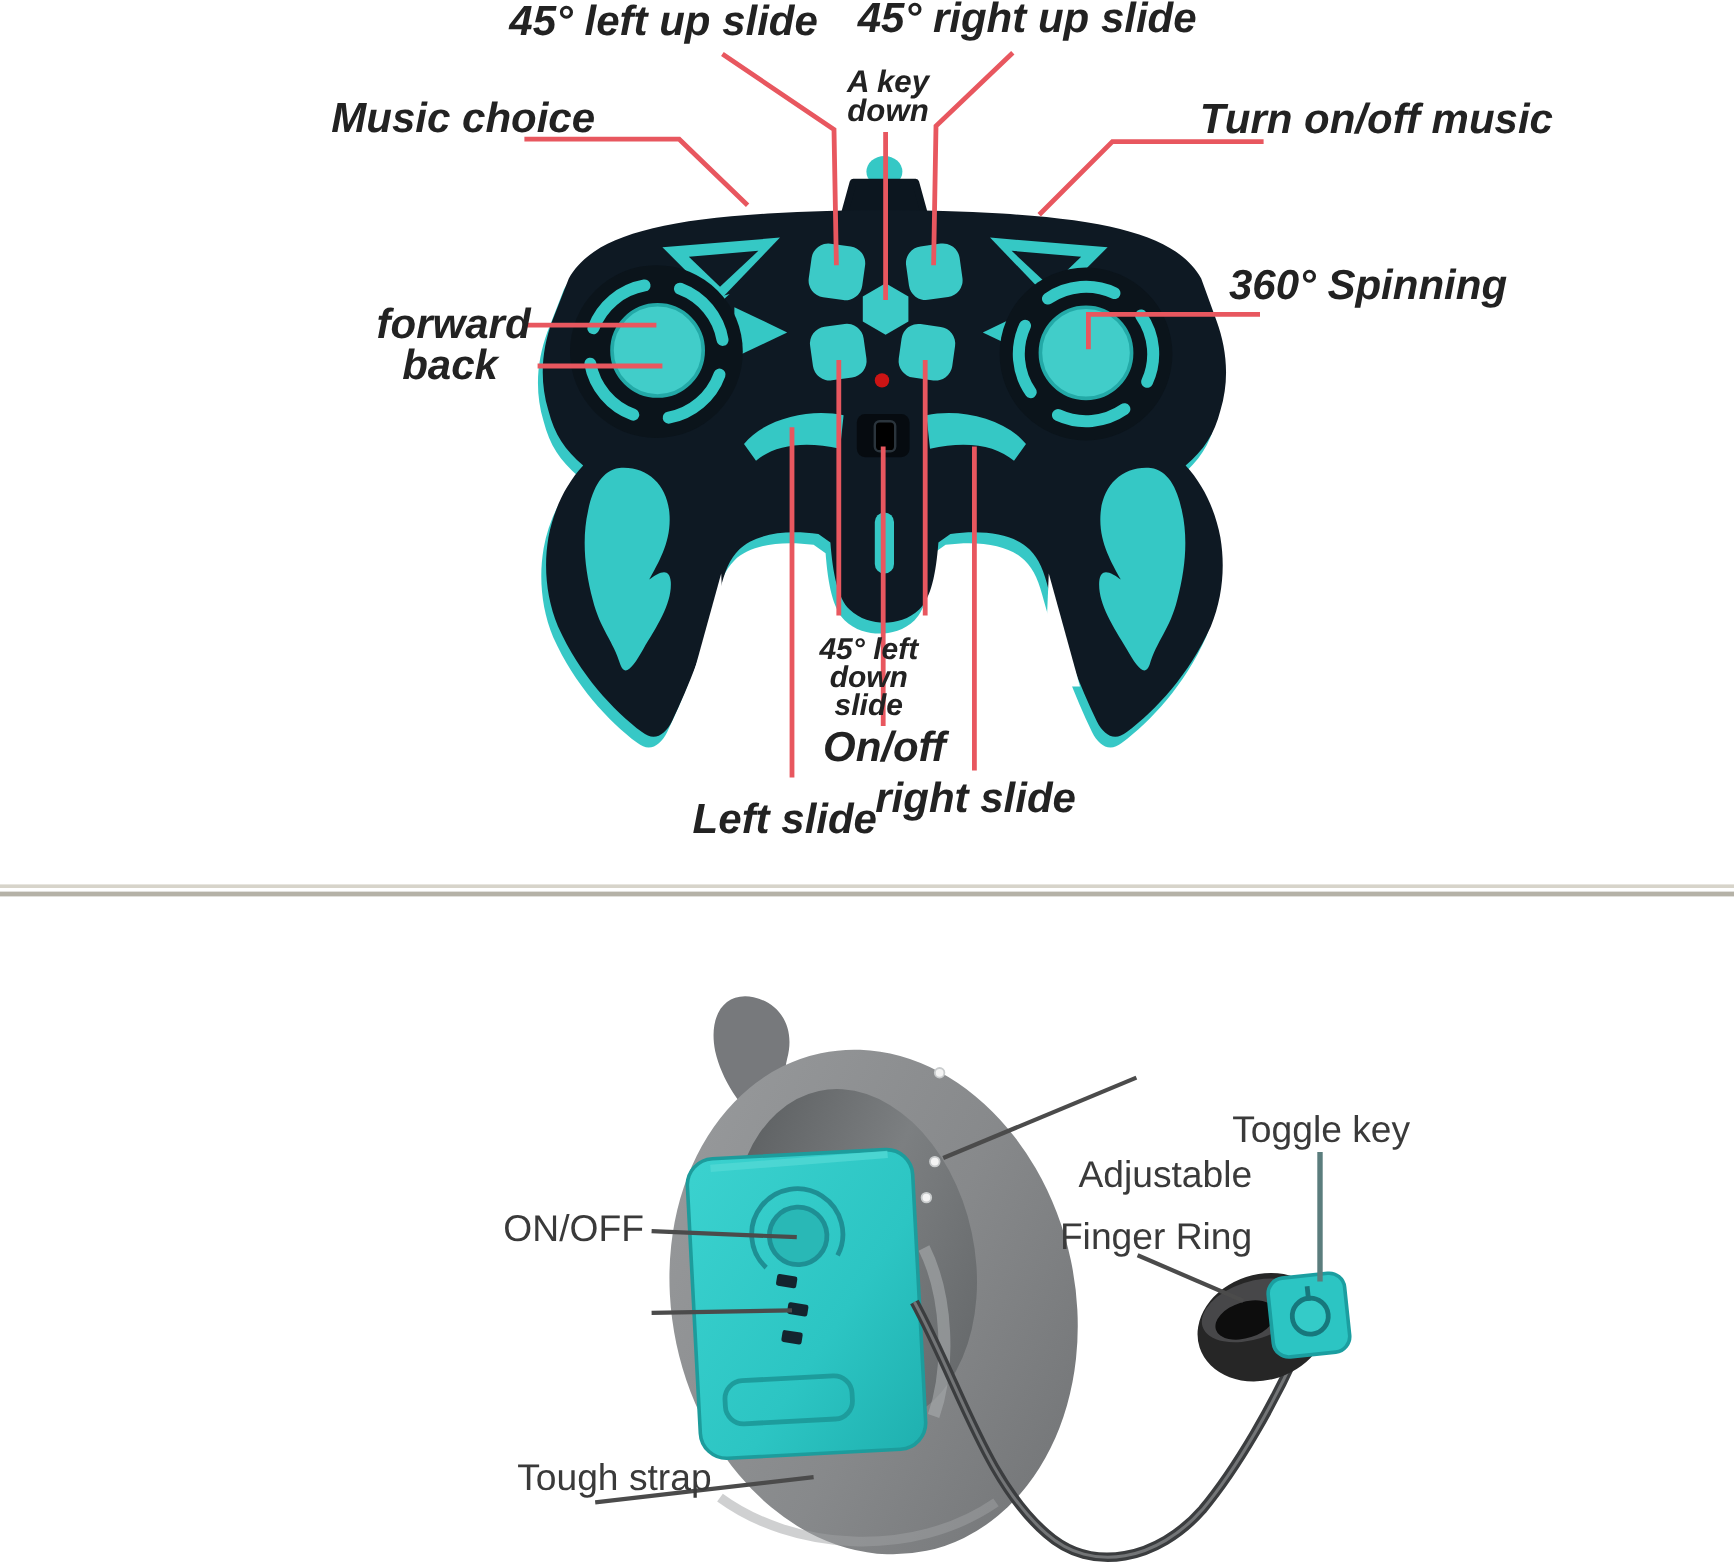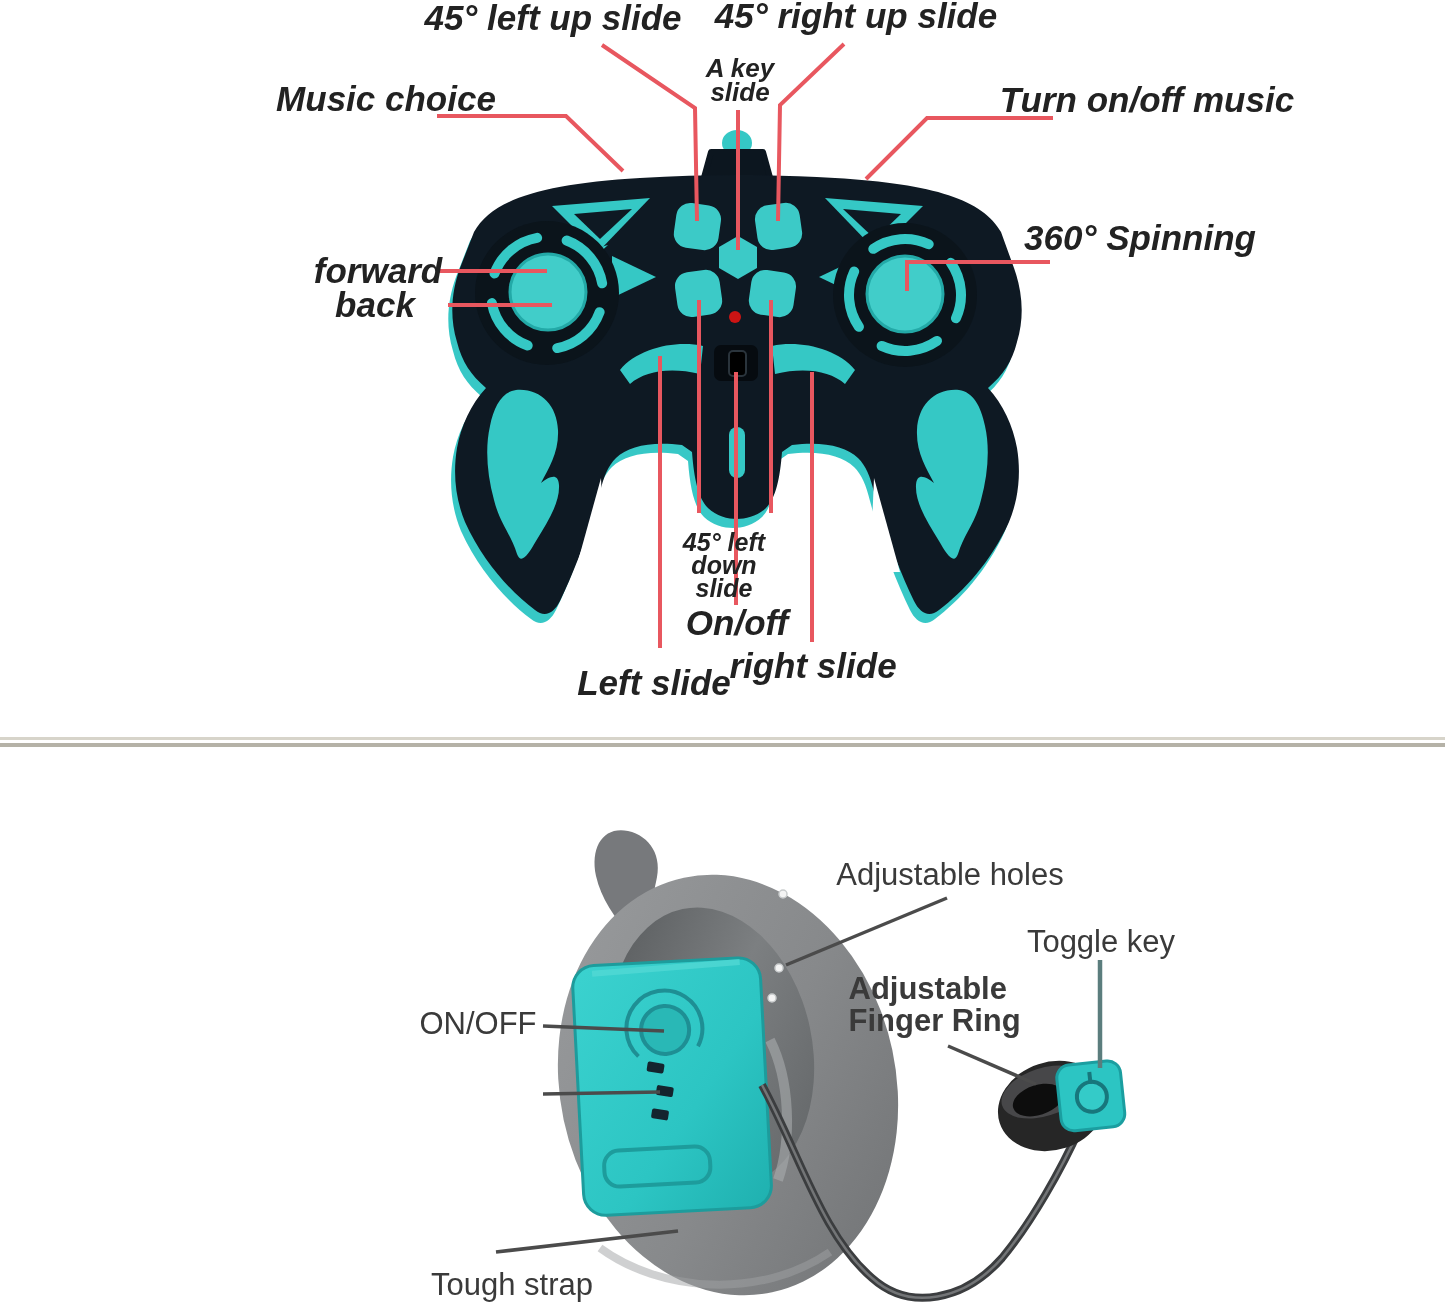--- a/index.html
+++ b/index.html
@@ -13,21 +13,21 @@
     font-family:"Liberation Sans",sans-serif;
     font-style:italic;font-weight:700;font-size:35px;color:#222222;
     white-space:nowrap;letter-spacing:0px;
   }
   .lbl-top.wrap{white-space:normal;text-align:center;line-height:23px;font-size:25px;}
   .lbl-top.wrap-akey{white-space:normal;text-align:center;line-height:24px;font-size:26px;}
   .lbl-bot{
     font-family:"Liberation Sans",sans-serif;
     font-weight:400;font-size:31px;color:#3a3a3a;white-space:nowrap;
   }
-  .lbl-bot.wrap{white-space:normal;text-align:left;line-height:32px;font-weight:bold;}
+  .lbl-bot.wrap{white-space:normal;text-align:right;line-height:52px;}
 </style>
 </head>
 <body>
 
 <div class="stage">
 
 <svg width="1445" height="1303" viewBox="0 0 1445 1303">
   <defs>
     <linearGradient id="strapG" x1="0" y1="0" x2="1" y2="1">
       <stop offset="0" stop-color="#9a9c9e"></stop>
@@ -201,31 +201,30 @@
     <polyline points="947,898 786,965"></polyline>
     <polyline points="948,1046 1036,1084"></polyline>
     <polyline points="543,1026 664,1031"></polyline>
     <polyline points="543,1094 660,1092"></polyline>
     <polyline points="496,1252 678,1231"></polyline>
     <polyline points="1100,960 1100,1068" stroke="#5b7d7d" stroke-width="4.5"></polyline>
   </g>
 </svg>
 
 <div class="lbl lbl-top" style="left:553px;top:18px;">45° left up slide</div>
-<div class="lbl lbl-top wrap-akey" style="left:740px;top:80px;width:112px;">A key slide</div>
+<div class="lbl lbl-top wrap-akey" style="left:740px;top:80px;width:112px;">A key down</div>
 <div class="lbl lbl-top" style="left:856px;top:16px;">45° right up slide</div>
 <div class="lbl lbl-top" style="left:366px;top:99px;margin-left:20px;">Music choice</div>
 <div class="lbl lbl-top" style="left:1147px;top:100px;">Turn on/off music</div>
 <div class="lbl lbl-top" style="left:1140px;top:238px;">360° Spinning</div>
 <div class="lbl lbl-top" style="left:378px;top:271px;">forward</div>
 <div class="lbl lbl-top" style="left:375px;top:305px;">back</div>
 <div class="lbl lbl-top wrap" style="left:724px;top:565px;width:88px;">45° left down slide</div>
 <div class="lbl lbl-top" style="left:737px;top:623px;">On/off</div>
 <div class="lbl lbl-top" style="left:654px;top:668px;margin-top:15px;">Left slide</div>
 <div class="lbl lbl-top" style="left:813px;top:666px;">right slide</div>
 
-<div class="lbl lbl-bot" style="left:950px;top:875px;">Adjustable holes</div>
 <div class="lbl lbl-bot" style="left:1101px;top:942px;">Toggle key</div>
 <div class="lbl lbl-bot wrap" style="left:946px;top:1005px;width:195px;">Adjustable Finger Ring</div>
 <div class="lbl lbl-bot" style="left:478px;top:1024px;">ON/OFF</div>
-<div class="lbl lbl-bot" style="left:512px;top:1285px;">Tough strap</div>
+<div class="lbl lbl-bot" style="left:512px;top:1232px;">Tough strap</div>
 
 </div>
 
 </body></html>

